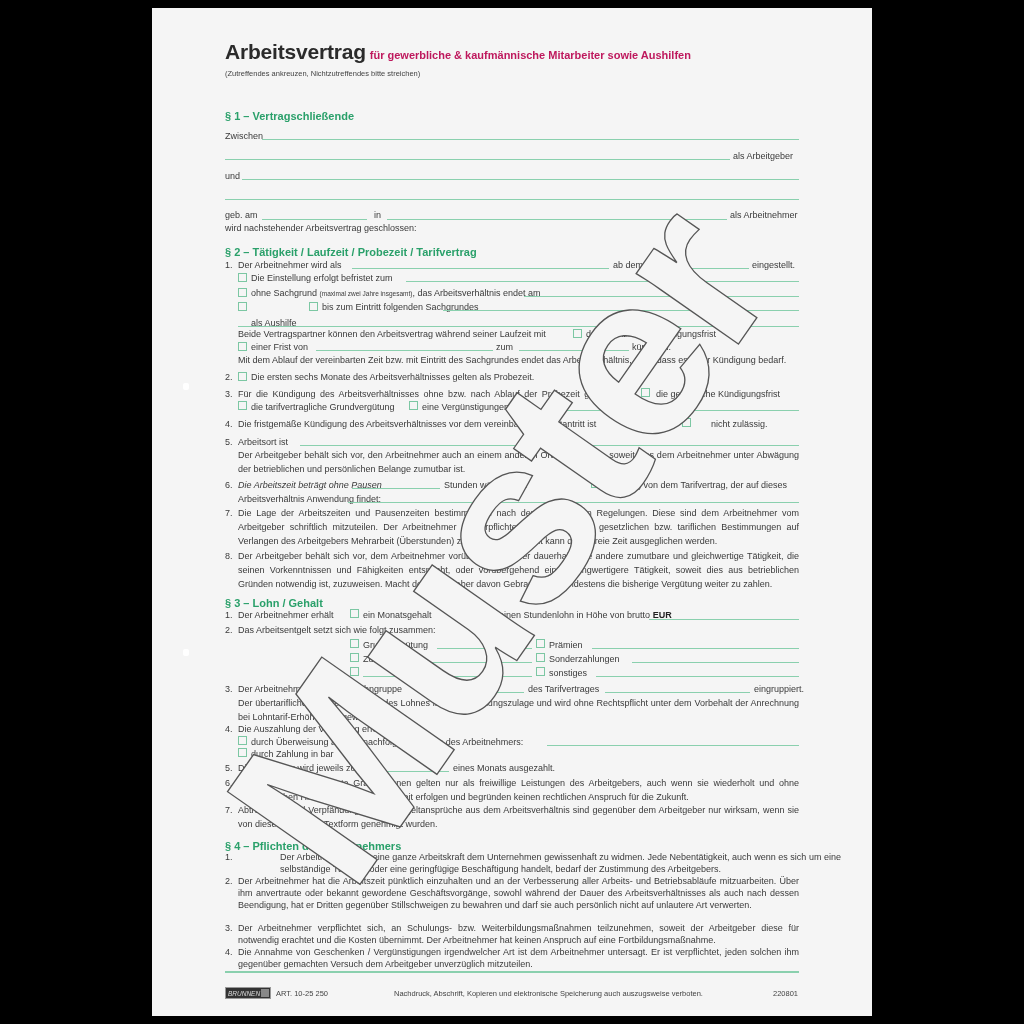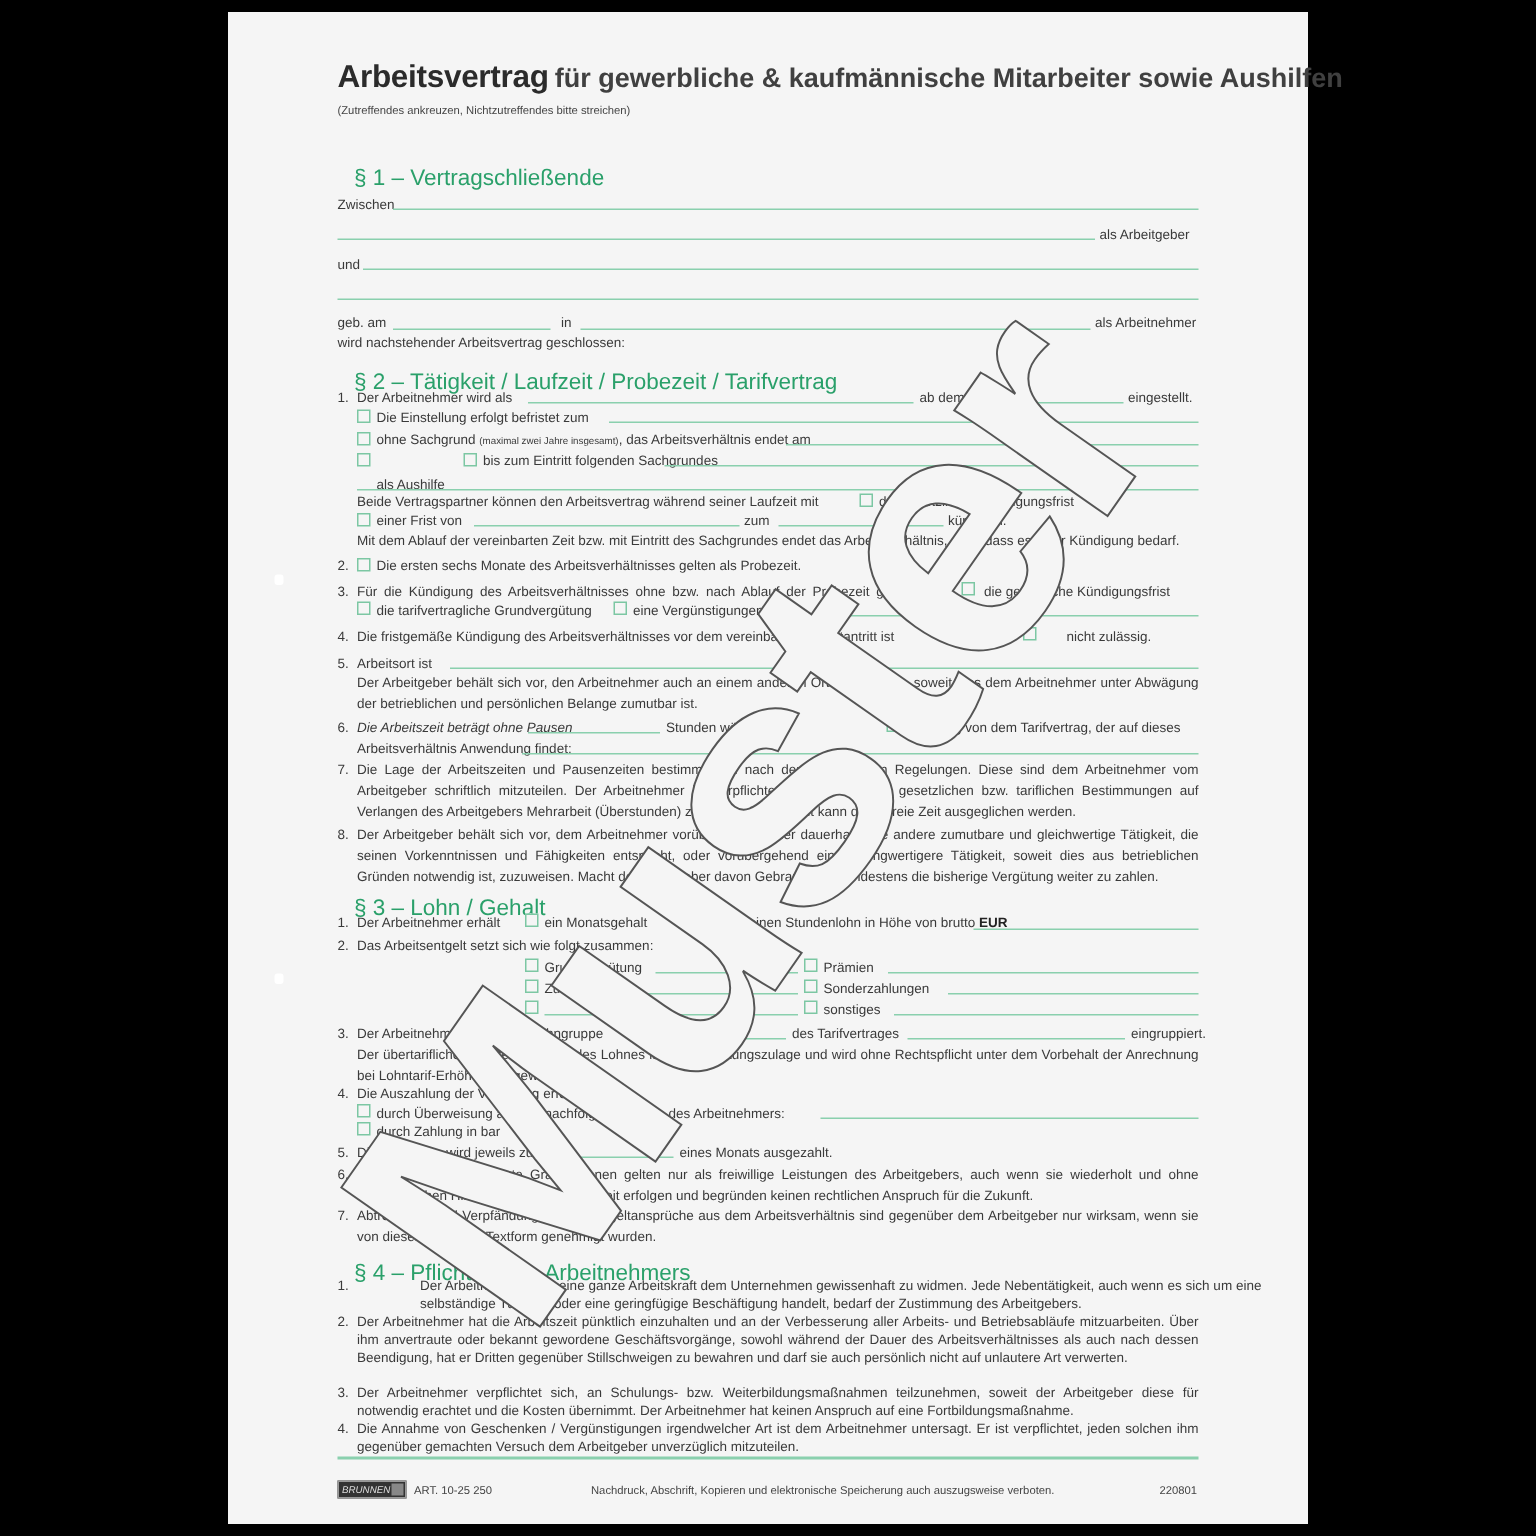--- a/index.html
+++ b/index.html
@@ -1,23 +1,23 @@
 <!DOCTYPE html>
 <html><head>
 <meta charset="utf-8">
 <style>
   html,body{margin:0;padding:0;background:#000;}
   body{width:1024px;height:1024px;position:relative;overflow:hidden;font-family:"Liberation Sans",sans-serif;color:#3a3a3a;}
   .page{position:absolute;left:152px;top:8px;width:720px;height:1008px;background:#f5f5f5;}
   .punch{position:absolute;width:6px;height:7px;background:#fff;border-radius:2px;}
   .abs{position:absolute;white-space:nowrap;}
   .title{left:73px;top:32px;font-size:21px;font-weight:bold;color:#2b2b2b;letter-spacing:-0.2px;}
-  .subtitle{font-size:18px;font-weight:bold;color:#404040;margin-left:4px;letter-spacing:0;}
+  .subtitle{font-size:11px;font-weight:bold;color:#be185d;margin-left:4px;letter-spacing:0;}
   .note{left:73px;top:61px;font-size:7.5px;color:#444;}
-  .sec{font-size:15px;font-weight:normal;color:#2aa06a;margin-left:11px;}
+  .sec{font-size:11px;font-weight:bold;color:#2aa06a;}
   .t{font-size:9px;color:#3a3a3a;}
   .line{position:absolute;height:1px;background:#8ad0ae;}
   .cb{position:absolute;width:9px;height:9px;border:1px solid #7cc7a3;background:#f5f5f5;box-sizing:border-box;}
   .num{position:absolute;font-size:9px;color:#3a3a3a;}
   .para{position:absolute;font-size:9px;line-height:14px;color:#3a3a3a;text-align:justify;}
   .para4{position:absolute;font-size:9px;line-height:12px;color:#3a3a3a;text-align:justify;}
   .small{font-size:6.5px;}
   b.eur{font-weight:bold;color:#222;}
   .footer-line{position:absolute;left:73px;top:963px;width:574px;height:2px;background:#8ad0ae;}
   .logo{position:absolute;left:73px;top:979px;width:46px;height:12px;background:#333;border:1px solid #999;color:#ddd;font-size:6.5px;font-style:italic;line-height:12px;padding-left:2px;box-sizing:border-box;}

